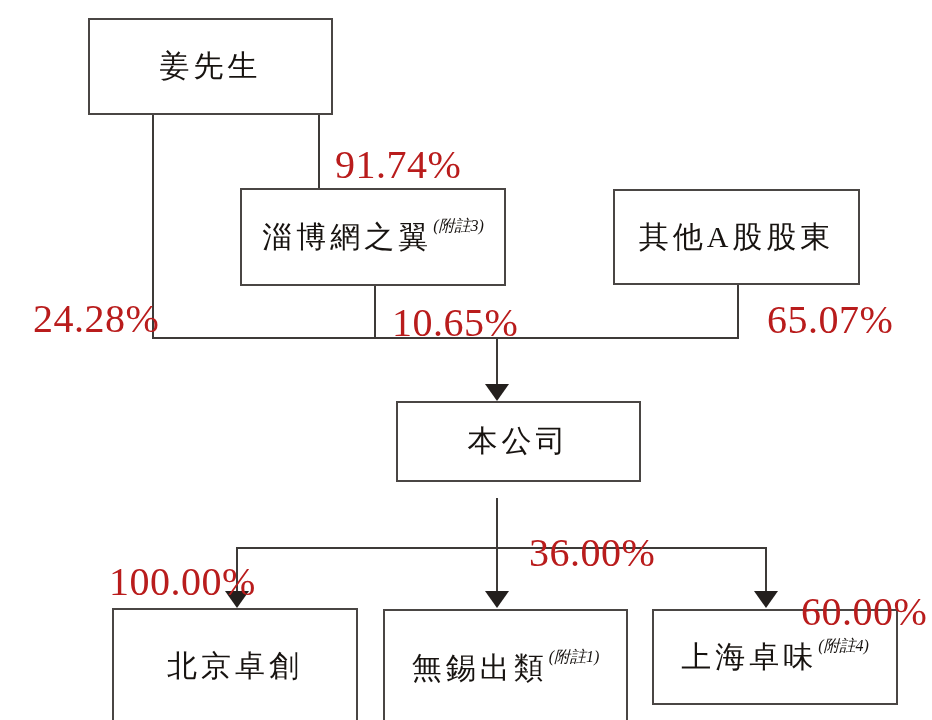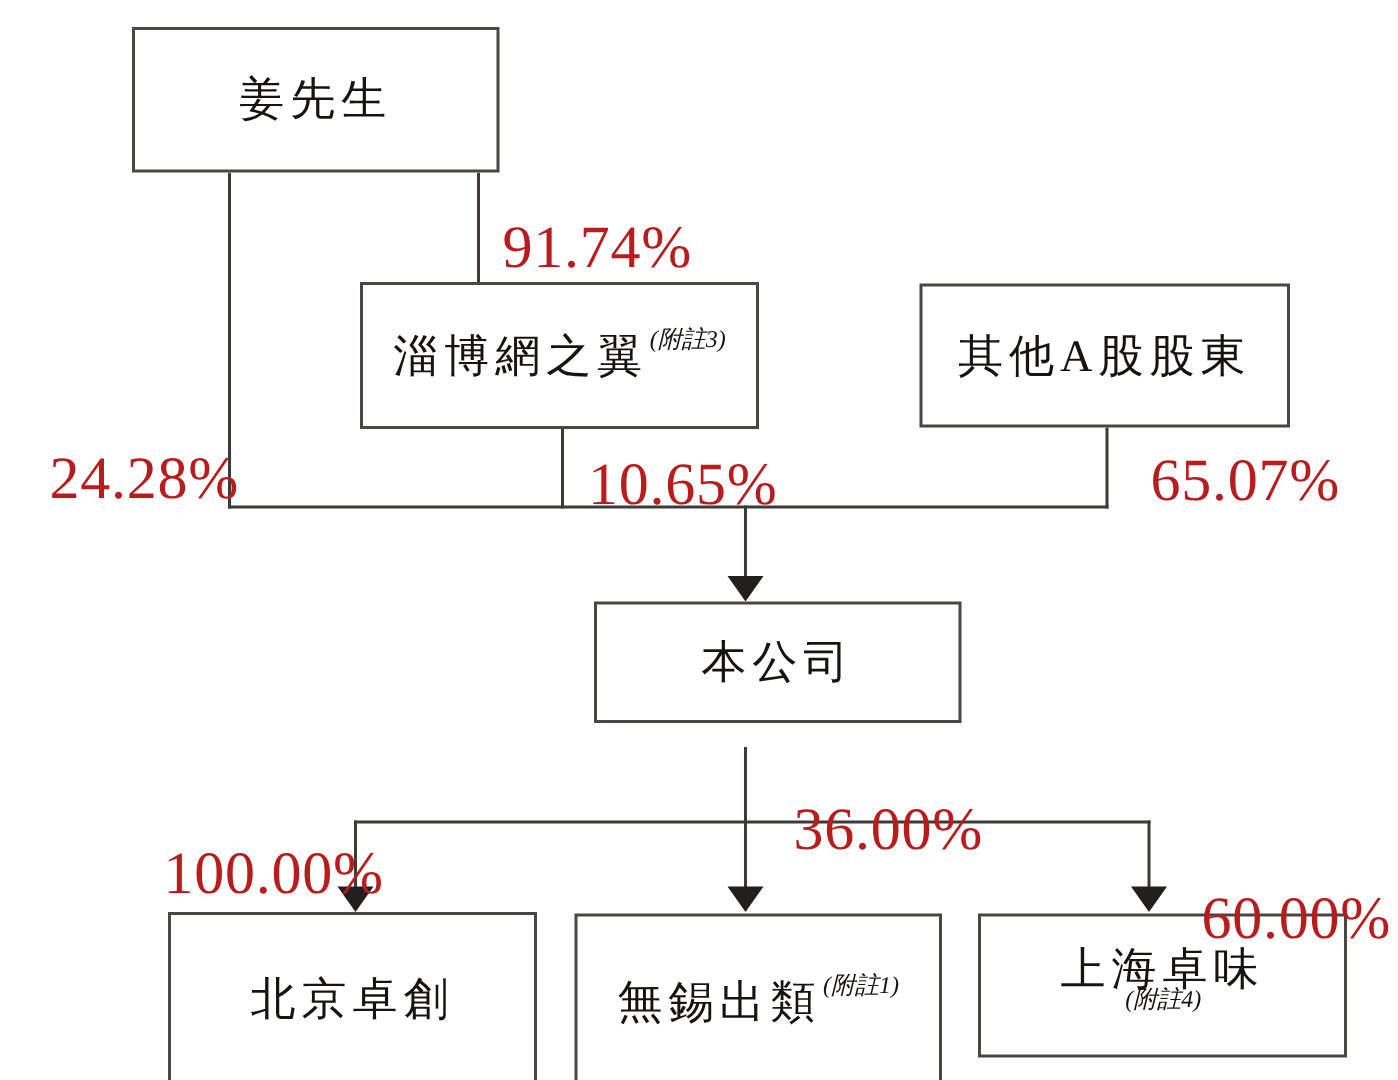--- a/index.html
+++ b/index.html
@@ -49,21 +49,21 @@
     white-space: nowrap;
   }
 
   
   #node-mr-jiang   { left: 88px;  top: 18px;  width: 245px; height: 97px; }
   #node-zibo       { left: 240px; top: 188px; width: 266px; height: 98px; }
   #node-other-a    { left: 613px; top: 189px; width: 247px; height: 96px; }
   #node-company    { left: 396px; top: 401px; width: 245px; height: 81px; }
   #node-beijing    { left: 112px; top: 608px; width: 246px; height: 116px; }
   #node-wuxi       { left: 383px; top: 609px; width: 245px; height: 118px; }
-  #node-shanghai   { left: 652px; top: 609px; width: 246px; height: 96px; flex-direction: column; }
+  #node-shanghai   { left: 652px; top: 609px; width: 246px; height: 96px; }
 
   
   #lbl-91-74  { left: 335px; top: 141px; }
   #lbl-24-28  { left: 33px;  top: 295px; }
   #lbl-10-65  { left: 392px; top: 299px; }
   #lbl-65-07  { left: 767px; top: 296px; }
   #lbl-100-00 { left: 109px; top: 558px; }
   #lbl-36-00  { left: 529px; top: 529px; }
   #lbl-60-00  { left: 801px; top: 588px; }
 </style>

